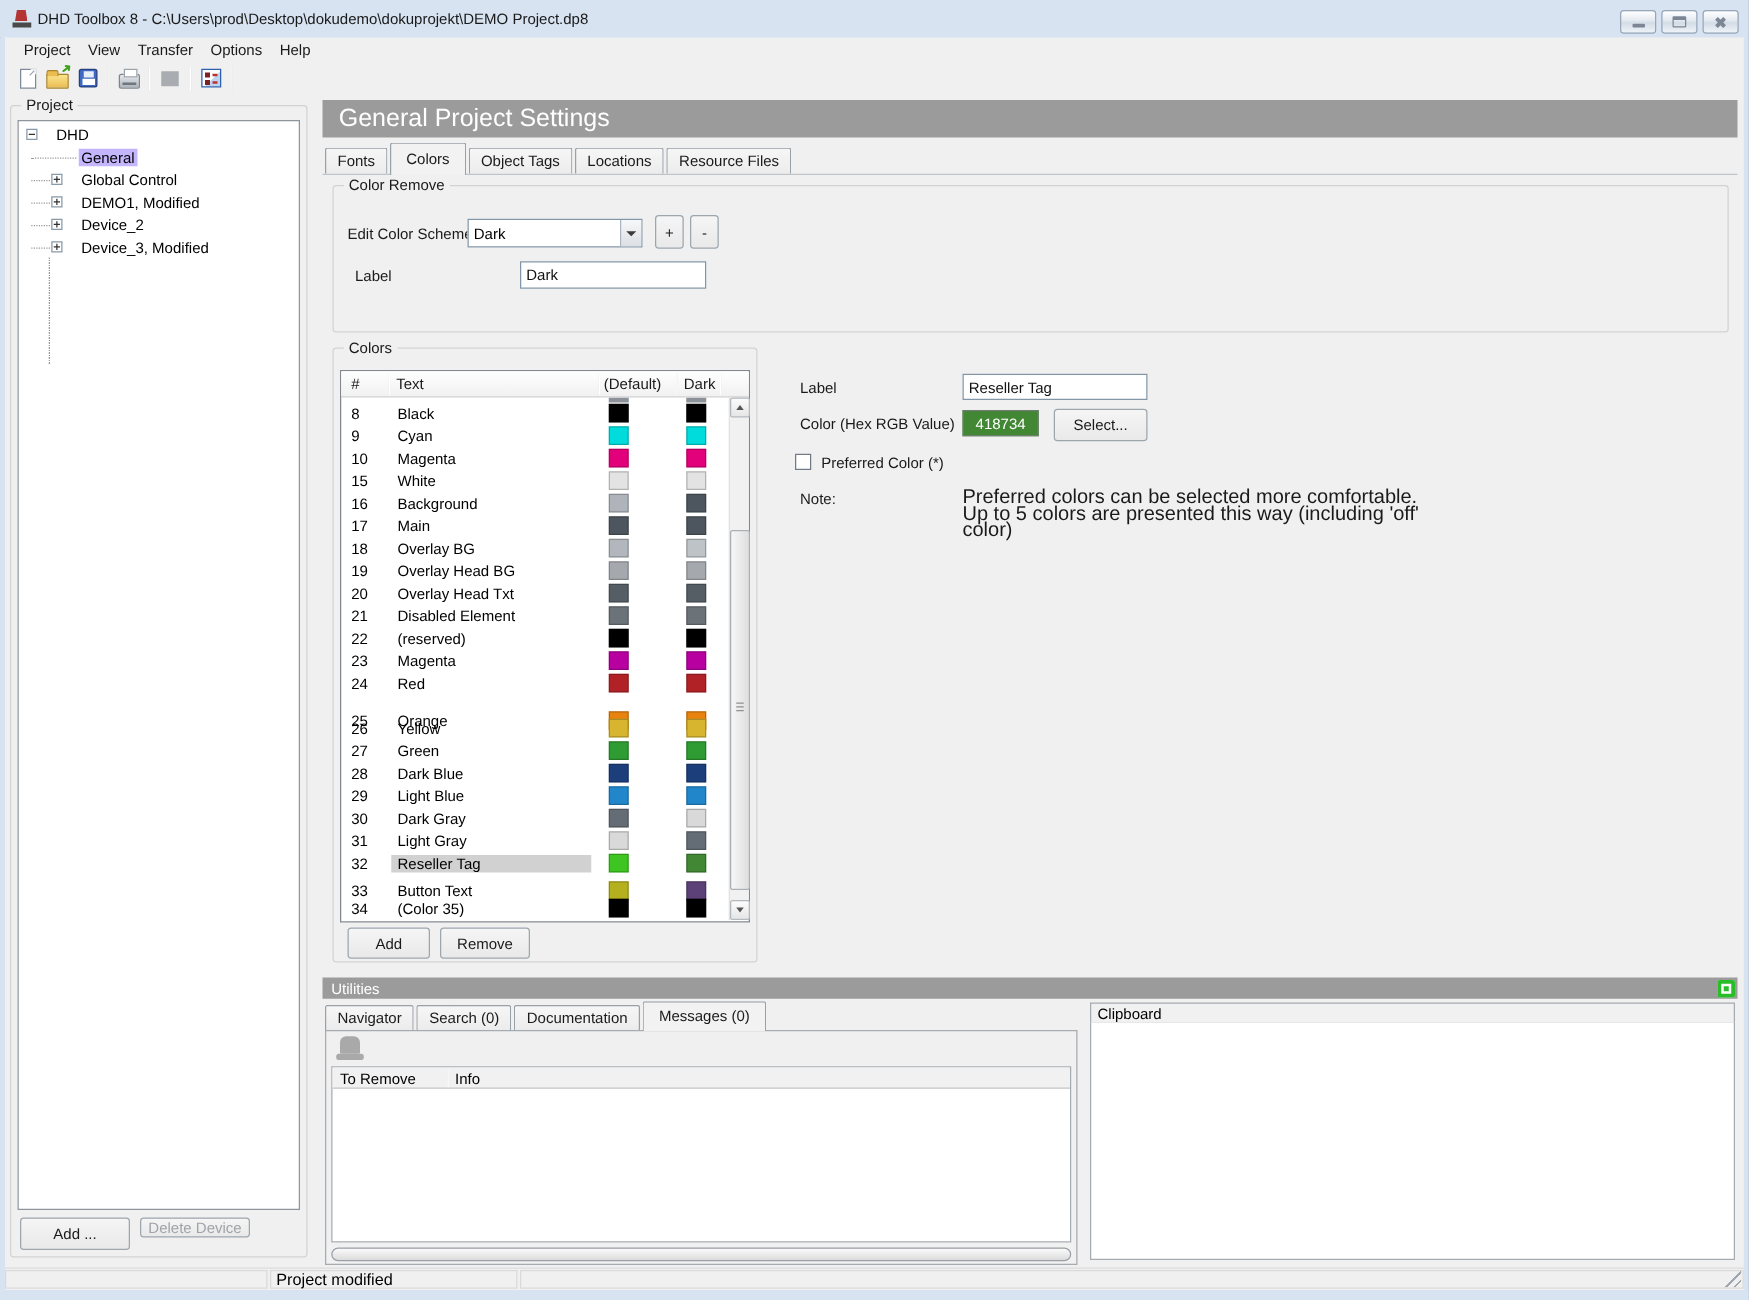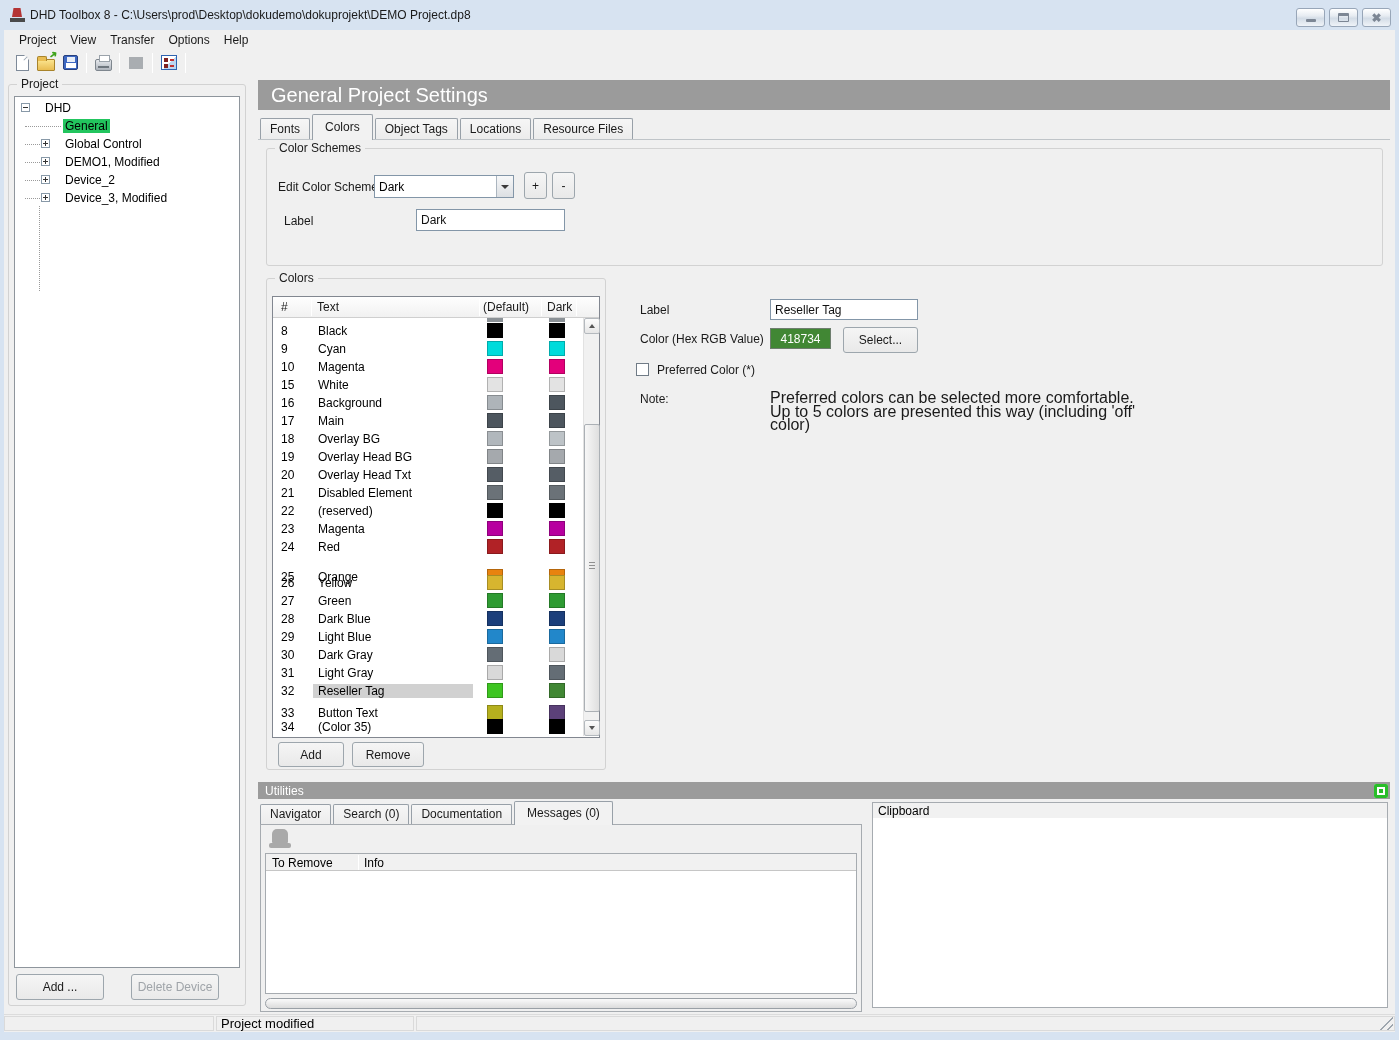--- a/index.html
+++ b/index.html
@@ -67,21 +67,21 @@
   .page-line { position:absolute; height:1px; background:#BFC4C8; }
   
   .treebox { position:absolute; left:14px; top:96px; width:226px; height:872px; background:#FFF; border:1px solid #8E959C; padding-top:2px; }
   .trow { position:relative; height:18px; font-size:12px; }
   .expbox { position:absolute; top:4px; width:9px; height:9px; background:#FFF; border:1px solid #8899A8; }
   .expbox::before { content:""; position:absolute; left:1px; top:3px; width:5px; height:1px; background:#333; }
   .expbox.plus::after { content:""; position:absolute; left:3px; top:1px; width:1px; height:5px; background:#333; }
   .trow.l0 .expbox { left:6px; } .trow.l0 .tlabel { left:28px; }
   .trow.l1 .expbox { left:26px; } .trow.l1 .tlabel { left:48px; }
   .tlabel { position:absolute; top:2px; padding:0 2px; white-space:nowrap; }
-  .tlabel.tsel { background:#22c55e; }
+  .tlabel.tsel { background:#c4b5fd; }
   .trow.l1::before { content:""; position:absolute; left:10px; top:9px; width:15px; border-top:1px dotted #9A9A9A; }
   .trow.l1.noexp::before { width:36px; }
   .tree-vline { position:absolute; left:24px; top:109px; width:1px; height:86px;
                 background-image:repeating-linear-gradient(#9A9A9A 0 1px,transparent 1px 2px); }
   
   .ctable { position:absolute; left:272px; top:296px; width:328px; height:442px; background:#FFF; border:1px solid #828790; }
   .cthead { position:absolute; left:0; top:0; right:0; height:21px; background:linear-gradient(#FEFEFE,#F1F1F1);
             border-bottom:1px solid #CFCFCF; font-size:12px; }
   .ch { position:absolute; top:3px; color:#1A1A1A; }
   .ch0{left:8px;} .ch1{left:44px;} .ch2{left:210px;} .ch3{left:274px;}
@@ -219,37 +219,37 @@
       <div class="trow l1">
         <span class="expbox plus"></span>
         <span class="tlabel">Device_2</span>
       </div>
       <div class="trow l1">
         <span class="expbox plus"></span>
         <span class="tlabel">Device_3, Modified</span>
       </div>
     </div>
   <button class="btn" style="left:16px; top:974px; width:88px; height:26px;">Add ...</button>
-  <button class="btn disabled" style="left:112px; top:974px; width:88px; height:26px;margin-left:19px;">Delete Device</button>
+  <button class="btn disabled" style="left:112px; top:974px; width:88px; height:16px;">Delete Device</button>
 
   <div class="banner" style="left:258px; top:80px; width:1132px; height:30px; font-size:20px; padding-left:13px;">
     <span>General Project Settings</span>
   </div>
 
   <div class="tabrow" id="maintabs" style="left:260px; top:113px; height:26px;">
       <div class="tab">Fonts</div>
       <div class="tab active">Colors</div>
       <div class="tab">Object Tags</div>
       <div class="tab">Locations</div>
       <div class="tab">Resource Files</div>
     </div>
   <div class="page-line" style="left:258px; top:139px; width:1132px;"></div>
 
   <div class="groupbox" style="left:266px; top:148px; width:1117px; height:118px;">
-    <span class="gb-label">Color Schemes</span>
+    <span class="gb-label">Color Remove</span>
   </div>
   <span class="lbl" style="left:278px; top:180px;">Edit Color Scheme</span>
   <div class="combo" style="left:374px; top:175px; width:140px; height:23px;">
     <span class="val">Dark</span>
     <span class="drop">
         <span class="arrow-down"></span>
       </span>
   </div>
   <button class="btn" style="left:524px; top:172px; width:23px; height:27px;">+</button>
   <button class="btn" style="left:552px; top:172px; width:23px; height:27px;">-</button>

